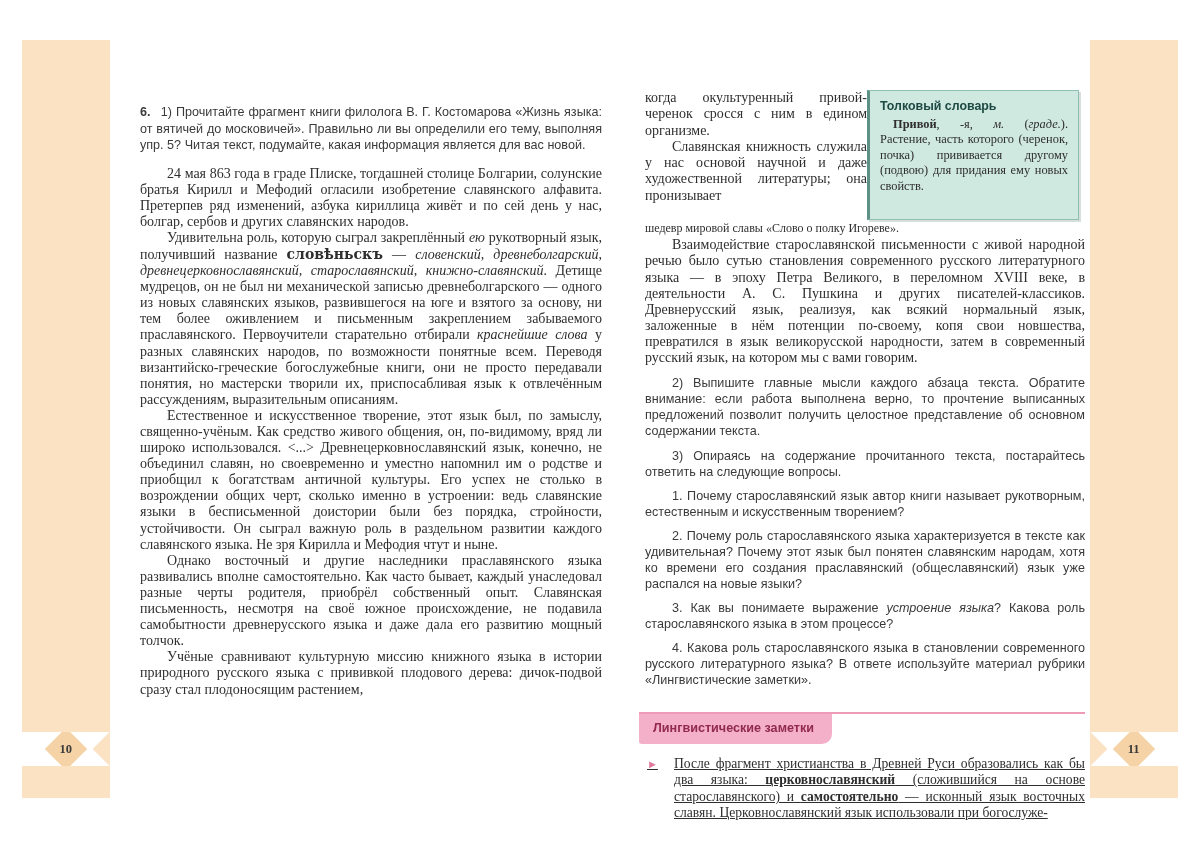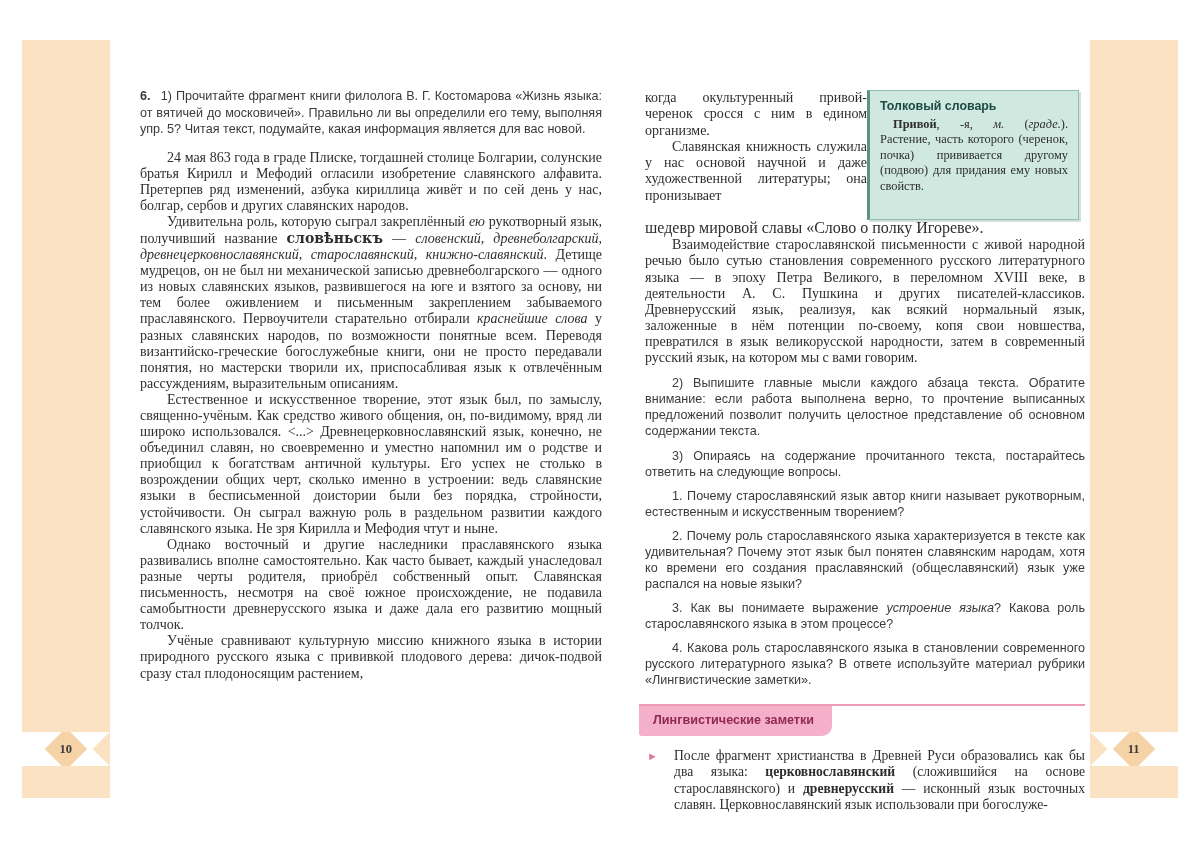--- a/index.html
+++ b/index.html
@@ -17,48 +17,48 @@
   .band{position:absolute;left:0;right:0;top:692px;height:34px;background:#fff;overflow:hidden;}
   .diamond{position:absolute;left:50%;top:50%;width:30px;height:30px;margin:-15px 0 0 -15px;
     background:var(--diamond,#f5d3a6);transform:rotate(45deg);display:flex;align-items:center;justify-content:center;}
   .diamond span{transform:rotate(-45deg);font:bold 12.5px "Liberation Serif",serif;color:#3b3b3b;}
   .notch{position:absolute;top:50%;width:26px;height:26px;margin-top:-13px;
     background:var(--sidebar,#fbe2c2);transform:rotate(45deg);}
   .notch-right{right:-14px;}
   .notch-left{left:-14px;}
 
   
-  .pageL{position:absolute;left:140px;top:88px;width:462px;}
+  .pageL{position:absolute;left:140px;top:104px;width:462px;}
   .pageR{position:absolute;left:645px;top:90px;width:440px;}
 
   .sans{font-family:"Liberation Sans","DejaVu Sans",sans-serif;color:#3a3a3a;}
   .serifp{font-size:14px;line-height:16.1px;text-align:justify;text-indent:27px;margin:0;}
   .ex-head{font-size:12.6px;line-height:16.5px;text-align:justify;margin:0 0 12px 0;}
   .b{font-weight:bold;}
   .i{font-style:italic;}
   .sl{font-family:"DejaVu Serif",serif;font-weight:bold;}
 
   
   .cols{display:flex;align-items:flex-start;}
   .colL{width:222px;}
   .colL p{font-size:14px;line-height:16.3px;text-align:justify;margin:0;}
   .colL p + p{text-indent:27px;}
   .dict{width:188px;background:var(--dictionary_bg,#cfe8e0);
     border:1px solid var(--dictionary_border,#8fbfb2);border-left:3px solid #5d9186;
     padding:8px 10px 25px 10px;box-shadow:2px 2px 0 rgba(96,128,118,.25);}
   .dict-title{font:bold 12.4px/15px "Liberation Sans",sans-serif;color:#1d4a42;margin:0 0 3px 0;}
   .dict-entry{font-size:12.4px;line-height:15.4px;text-align:justify;text-indent:13px;margin:0;}
-  .fullline{font-size:16px;line-height:16.3px;margin:0;text-align:left;}
+  .fullline{font-size:12px;line-height:16.3px;margin:0;text-align:left;}
   .mainp{margin-top:1px;}
 
   .taskp{font-size:12.6px;line-height:16px;text-align:justify;text-indent:27px;margin:9px 0 0 0;}
   .qp{font-size:12.6px;line-height:16px;text-align:justify;text-indent:27px;margin:8px 0 0 0;}
 
   
-  .notes{margin-top:16px;}
+  .notes{margin-top:24px;text-decoration:underline;}
   .notes-rule{border-top:2px solid var(--notes_rule,#ef9ab7);position:relative;margin-left:-6px;}
   .notes-label{display:inline-block;background:var(--notes_bg,#f3b0c8);color:var(--notes_title,#92294e);
     font:bold 12.6px/15px "Liberation Sans",sans-serif;padding:7px 18px 8px 14px;
     border-radius:0 0 10px 3px;}
   .notes-body{display:flex;margin-top:12px;}
   .notes-arrow{color:#e2789e;font-size:11px;line-height:16.4px;width:27px;flex:0 0 27px;padding-left:2px;}
   .notes-text{font-size:13.6px;line-height:16.4px;text-align:justify;margin:0;flex:1;}
 </style>
 </head>
 <body>
@@ -115,18 +115,18 @@
     <p class="qp sans"><span>2. Почему роль старославянского языка характеризуется в тексте как удивительная? Почему этот язык был понятен славянским народам, хотя ко времени его создания праславянский (общеславянский) язык уже распался на новые языки?</span></p>
     <p class="qp sans"><span>3. Как вы понимаете выражение </span><span class="i">устроение языка</span><span>? Какова роль старославянского языка в этом процессе?</span></p>
     <p class="qp sans"><span>4. Какова роль старославянского языка в становлении современного русского литературного языка? В ответе используйте материал рубрики «Лингвистические заметки».</span></p>
 
     <div class="notes">
       <div class="notes-rule">
         <span class="notes-label">Лингвистические заметки</span>
       </div>
       <div class="notes-body">
         <span class="notes-arrow">►</span>
-        <p class="notes-text"><span>После фрагмент христианства в Древней Руси образовались как бы два языка: </span><span class="b">церковнославянский</span><span> (сложившийся на основе старославянского) и </span><span class="b">древнерусский</span><span> — исконный язык восточных славян. Церковнославянский язык использовали при богослуже-</span></p>
+        <p class="notes-text"><span>После фрагмент христианства в Древней Руси образовались как бы два языка: </span><span class="b">церковнославянский</span><span> (сложившийся на основе старославянского) и </span><span class="b">самостоятельно</span><span> — исконный язык восточных славян. Церковнославянский язык использовали при богослуже-</span></p>
       </div>
     </div>
 
   </div>
 </div>
 
 </body></html>

